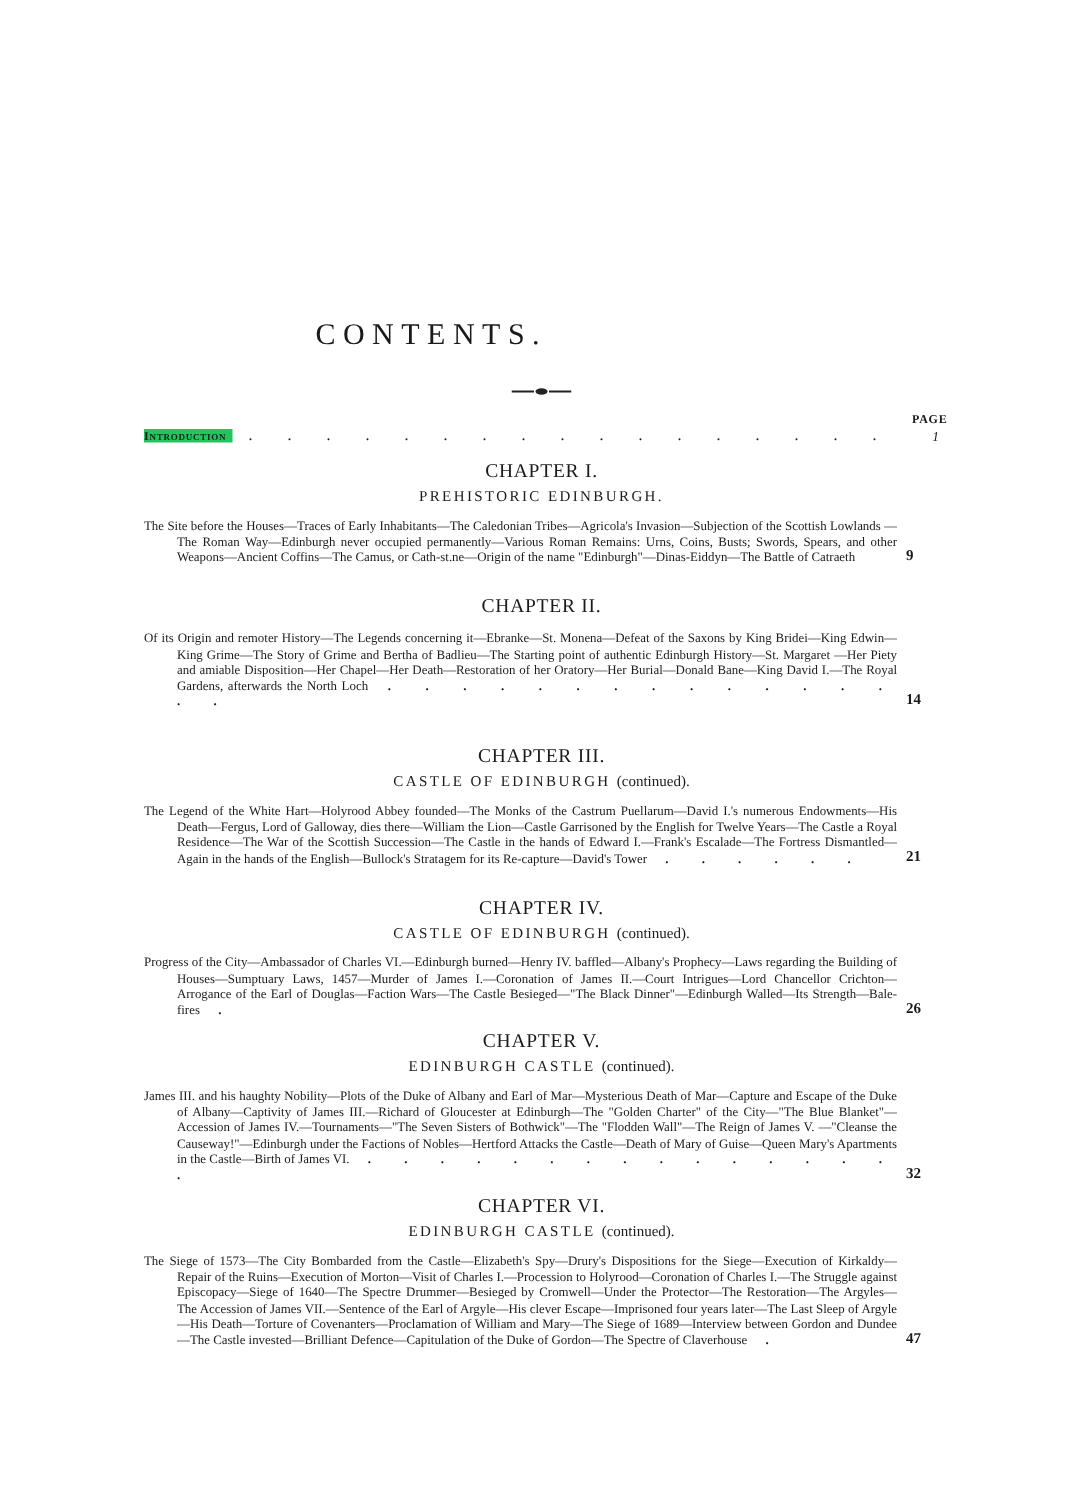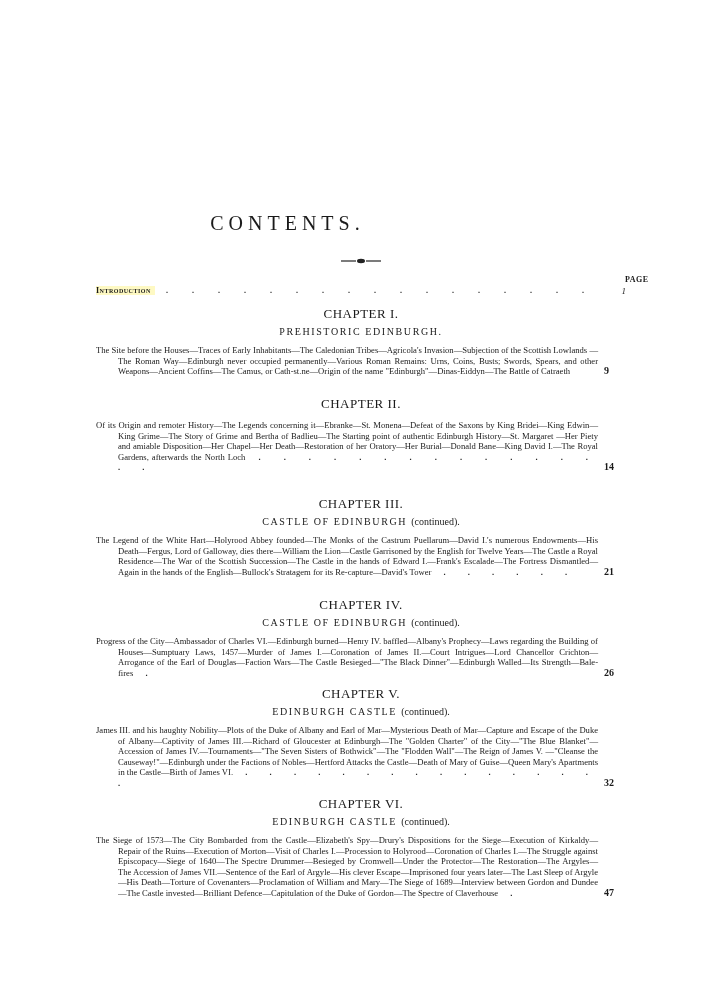--- a/index.html
+++ b/index.html
@@ -1,23 +1,23 @@
 <!DOCTYPE html>
 <html><head>
   <meta charset="utf-8">
   <style>
     html, body { margin: 0; padding: 0; background: #ffffff; }
     body { width: 722px; height: 1000px; position: relative; overflow: hidden;
       font-family: "Liberation Serif", "DejaVu Serif", serif; color: #1a1a1a; }
     .title { position: absolute; top: 212px; left: 0; width: 575px; text-align: center;
       font-size: 20px; letter-spacing: 5px; font-weight: normal; }
     .ornament { position: absolute; top: 258px; left: 341px; width: 40px; height: 6px; }
-    .page-label { position: absolute; top: 275px; left: 625px; font-size: 8px; font-weight: bold; letter-spacing: 0.5px; }
+    .page-label { position: absolute; top: 275px; left: 608px; font-size: 8px; font-weight: bold; letter-spacing: 0.5px; }
     .intro-row { position: absolute; top: 286px; left: 96px; width: 530px; height: 12px; font-size: 8px; }
-    .intro-label { position: absolute; left: 0; top: 0; font-variant: small-caps; font-weight: bold; letter-spacing: 0.5px; background:#fef9c3; padding-right:4px; }
+    .intro-label { position: absolute; left: 0; top: 0; font-variant: small-caps; font-weight: bold; letter-spacing: 0.5px; background:#22c55e; padding-right:4px; }
     .intro-dots { position: absolute; left: 70px; right: 20px; top: 0; overflow: hidden; white-space: nowrap; letter-spacing: 11px; font-weight: bold; }
     .intro-page { position: absolute; right: 0; top: 0; font-style: italic; font-size: 9px; }
     .chapter { position: absolute; left: 96px; width: 530px; }
     .ch-heading { text-align: center; font-size: 13px; letter-spacing: 0.5px; }
     .ch-title { text-align: center; font-size: 10px; letter-spacing: 1.6px; margin-top: 4px; }
     .ch-title .cont { letter-spacing: 0; }
     .ch-body { position: relative; margin-top: 8px; font-size: 8.6px; line-height: 10.6px; text-align: justify;
       padding-left: 22px; text-indent: -22px; padding-right: 28px; }
     .ch-page { position: absolute; right: 0; bottom: 0; font-size: 10px; font-weight: bold; }
     .dots { letter-spacing: 10px; font-weight: bold; }

